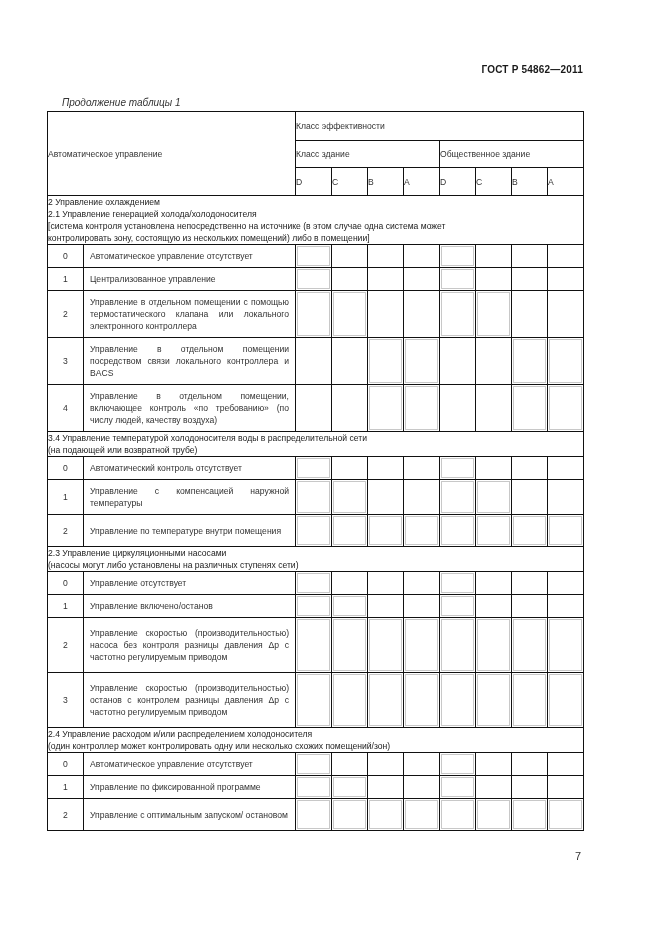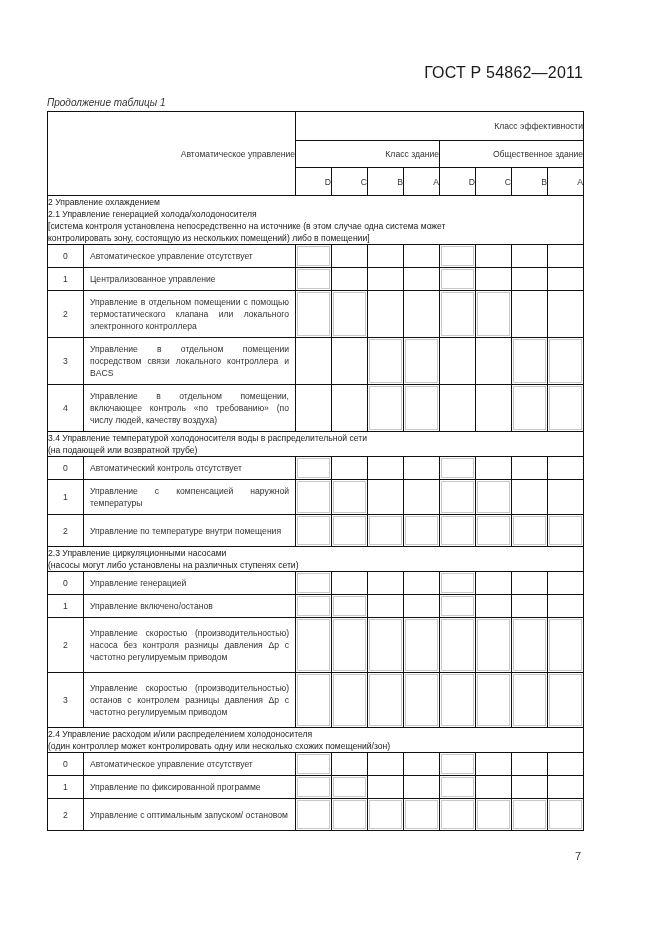--- a/index.html
+++ b/index.html
@@ -1,22 +1,22 @@
 <!DOCTYPE html>
 <html><head>
 <meta charset="utf-8">
 <style>
   html, body { margin: 0; padding: 0; background: #ffffff; }
   body { width: 661px; height: 936px; position: relative; overflow: hidden;
          font-family: "Liberation Sans", sans-serif; color: #1a1a1a; }
-  .doc-id { position: absolute; top: 64px; right: 78px; font-size: 16px; font-weight: normal; letter-spacing: 0.2px; }
-  .caption { position: absolute; top: 97px; left: 47px; font-size: 10px; font-style: italic; color: #333; }
+  .doc-id { position: absolute; top: 64px; right: 78px; font-size: 10px; font-weight: bold; letter-spacing: 0.2px; }
+  .caption { position: absolute; top: 97px; left: 62px; font-size: 10px; font-style: italic; color: #333; }
   table.main { position: absolute; top: 111px; left: 47px; width: 536px; border-collapse: collapse; table-layout: fixed; }
   table.main td { border: 1px solid #111; font-size: 8.6px; padding: 0; vertical-align: middle; }
-  .hdr td { text-align: right; color: #333; font-size: 7.8px; }
+  .hdr td { text-align: left; color: #333; font-size: 7.8px; }
   .hdr-last td { border-bottom: 2.5px solid #111; }
   .sec td { text-align: left; line-height: 12px; padding: 3px 6px; color: #222; font-size: 8.4px; }
   .num { text-align: center; color: #333; }
   .desc { padding: 5px 6px !important; text-align: justify; line-height: 12px; color: #333; }
   .cell { position: relative; }
   .cell.marked::after { content: ""; position: absolute; left: 1px; top: 1px; right: 1px; bottom: 1px; border: 1px solid #c8c8c8; }
   .page-num { position: absolute; top: 850px; left: 575px; font-size: 11px; color: #333; }
 </style>
 </head>
 <body>
@@ -167,21 +167,21 @@
         <td class="cell marked"></td>
       </tr>
       <tr class="sec">
         <td colspan="10">
           <div>2.3  Управление циркуляционными насосами</div>
           <div>(насосы могут либо установлены на различных ступенях сети)</div>
         </td>
       </tr>
       <tr style="height: 21px;">
         <td class="num">0</td>
-        <td class="desc">Управление генерацией</td>
+        <td class="desc">Управление отсутствует</td>
         <td class="cell marked"></td>
         <td class="cell"></td>
         <td class="cell"></td>
         <td class="cell"></td>
         <td class="cell marked"></td>
         <td class="cell"></td>
         <td class="cell"></td>
         <td class="cell"></td>
       </tr>
       <tr style="height: 21px;">

